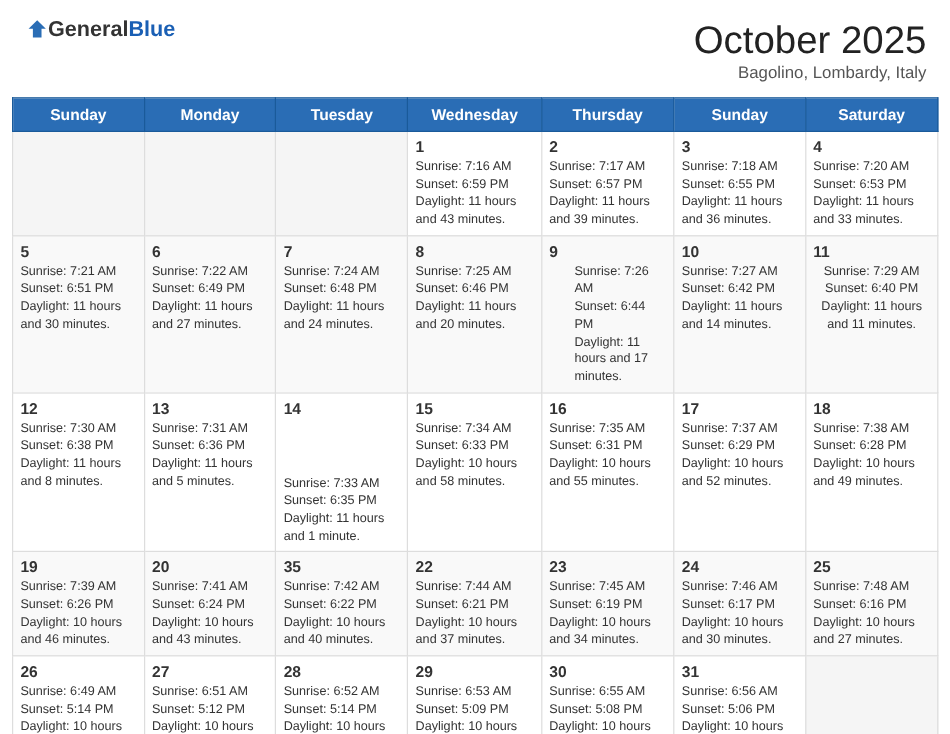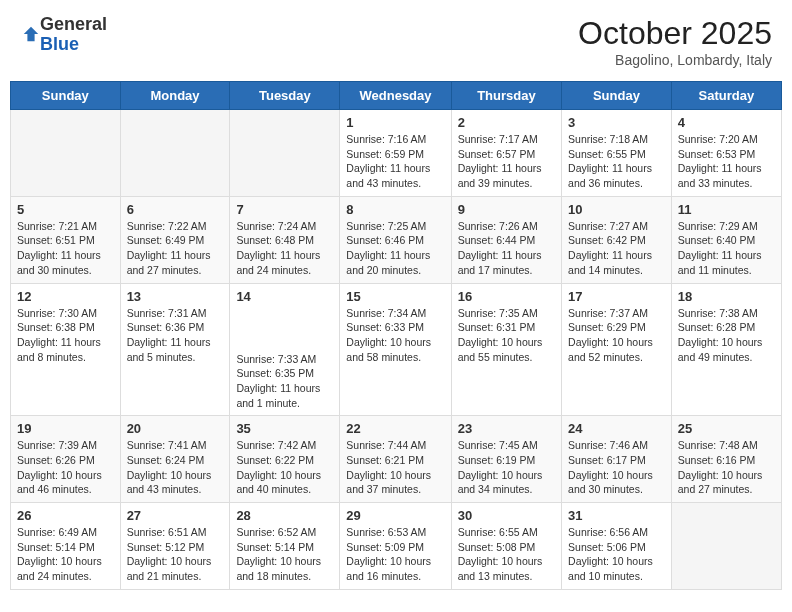--- a/index.html
+++ b/index.html
@@ -16,21 +16,21 @@
       align-items: flex-start;
       margin-bottom: 8px;
       padding: 5px 10px;
     }
     .logo {
       display: flex;
       align-items: center;
     }
     .logo-text {
       display: flex;
-      flex-direction: column;
+      flex-direction: row;
       line-height: 1.1;
     }
     .logo-general {
       font-size: 18px;
       font-weight: bold;
       color: #333;
     }
     .logo-blue {
       font-size: 18px;
       font-weight: bold;
@@ -177,33 +177,33 @@
 Daylight: 11 hours and 24 minutes.</div>
         </td>
         <td>
           <span class="day-number">8</span>
           <div class="day-info" style="white-space: pre-line;">Sunrise: 7:25 AM
 Sunset: 6:46 PM
 Daylight: 11 hours and 20 minutes.</div>
         </td>
         <td>
           <span class="day-number">9</span>
-          <div class="day-info" style="white-space: pre-line;">Sunrise: 7:26 AM
+          <div class="day-info" style="white-space: pre-line; margin-left: 21px;">Sunrise: 7:26 AM
 Sunset: 6:44 PM
 Daylight: 11 hours and 17 minutes.</div>
         </td>
         <td>
           <span class="day-number">10</span>
           <div class="day-info" style="white-space: pre-line;">Sunrise: 7:27 AM
 Sunset: 6:42 PM
 Daylight: 11 hours and 14 minutes.</div>
         </td>
         <td>
           <span class="day-number">11</span>
-          <div class="day-info" style="white-space: pre-line;">Sunrise: 7:29 AM
+          <div class="day-info" style="white-space: pre-line; text-align: center;">Sunrise: 7:29 AM
 Sunset: 6:40 PM
 Daylight: 11 hours and 11 minutes.</div>
         </td>
       </tr>
       <tr>
         <td>
           <span class="day-number">12</span>
           <div class="day-info" style="white-space: pre-line;">Sunrise: 7:30 AM
 Sunset: 6:38 PM
 Daylight: 11 hours and 8 minutes.</div>

